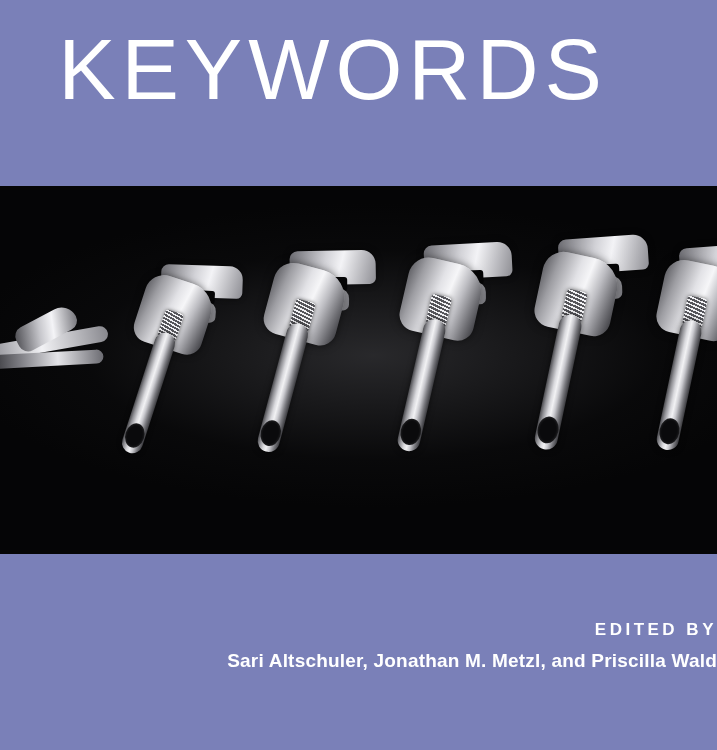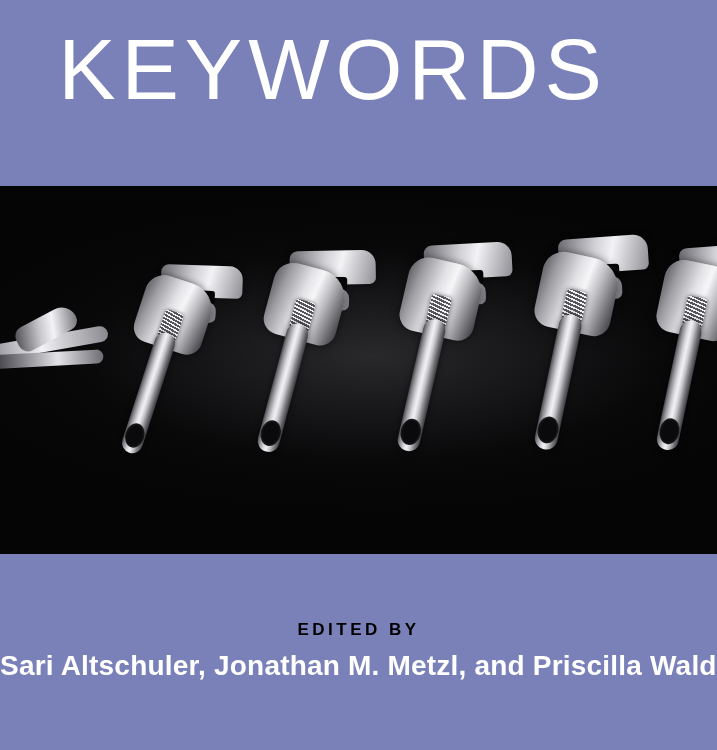--- a/index.html
+++ b/index.html
@@ -201,34 +201,34 @@
     top: 554px;
     width: 717px;
     height: 196px;
     background: #7a80b8;
   }
   .edited-by {
     position: absolute;
     left: 0;
     right: 0;
     top: 66px;
-    text-align: center;
-    color: #000000;
+    text-align: right;
+    color: #ffffff;
     font-size: 17px;
     font-weight: 700;
     letter-spacing: 3.5px;
   }
   .editors {
     position: absolute;
     left: 0;
     right: 0;
     top: 96px;
-    text-align: left;
+    text-align: right;
     color: #ffffff;
-    font-size: 28px;
+    font-size: 19px;
     font-weight: 700;
     letter-spacing: 0.2px;
     white-space: nowrap;
   }
 </style>
 </head>
 <body>
 
 <div class="cover">
 

